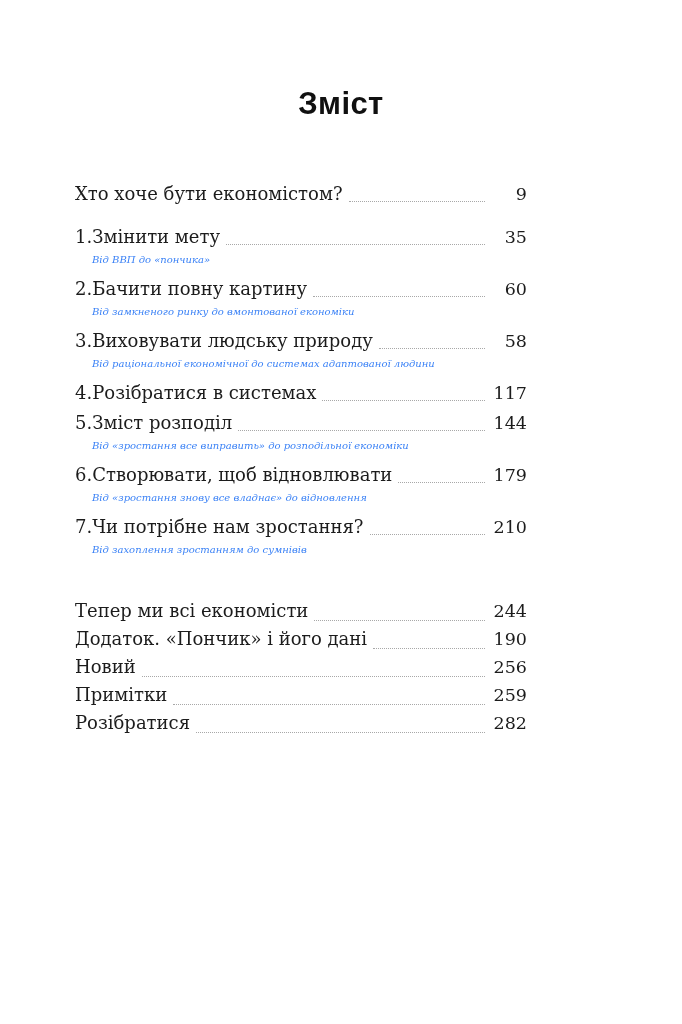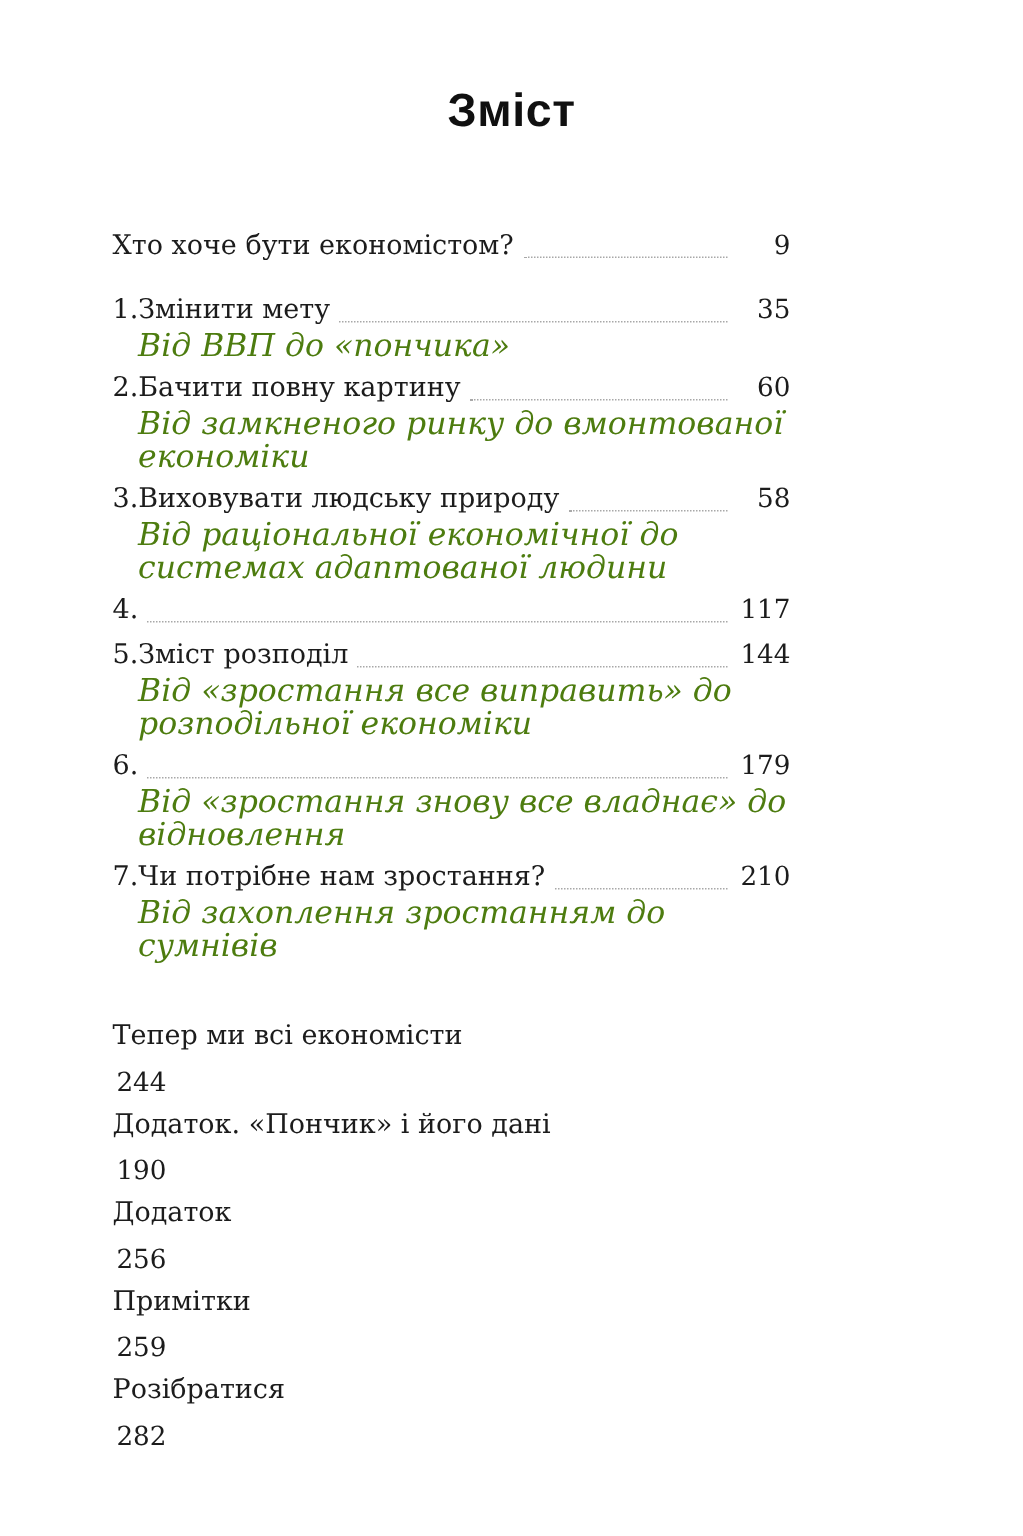--- a/index.html
+++ b/index.html
@@ -10,21 +10,21 @@
     color: #1c1c1c;
     overflow: hidden;
   }
   .page { width: 682px; height: 1024px; background: #ffffff; }
   .title {
     font-family: "Liberation Sans", "DejaVu Sans", sans-serif;
     font-weight: 700;
     font-size: 31px;
     letter-spacing: 0.4px;
     text-align: center;
-    padding-top: 56px;
+    padding-top: 86px;
     color: #101010;
   }
   .toc { width: 452px; margin: 60px 0 0 75px; }
   .row {
     display: flex;
     align-items: baseline;
     font-size: 18px;
     line-height: 24px;
     color: #1c1c1c;
   }
@@ -41,26 +41,26 @@
     min-width: 36px;
     text-align: right;
     font-size: 17.5px;
     font-variant-numeric: oldstyle-nums;
   }
   .intro-row { margin-bottom: 19px; }
   .chapter { margin-bottom: 6px; }
   .subtitle {
     margin-left: 17px;
     font-style: italic;
-    font-size: 21px;
+    font-size: 10px;
     line-height: 22px;
-    color: #4d7c0f;
+    color: #3b82f6;
   }
   .backmatter { margin-top: 36px; }
-  .backmatter .row { line-height: 27px; flex-direction: column; }
+  .backmatter .row { line-height: 27px; }
 </style>
 </head>
 <body>
 
 <div class="page">
 
   <h1 class="title">Зміст</h1>
 
   <div class="toc">
 
@@ -96,38 +96,40 @@
         <span>Виховувати людську природу</span>
         <span class="leader"></span>
         <span class="pg">58</span>
       </div>
       <div class="subtitle">Від раціональної економічної до системах адаптованої людини</div>
     </div>
 
     <div class="chapter">
       <div class="row">
         <span class="num">4.</span>
+        <span>Розібратися в системах</span>
         <span class="leader"></span>
         <span class="pg">117</span>
       </div>
     </div>
 
     <div class="chapter">
       <div class="row">
         <span class="num">5.</span>
         <span>Зміст розподіл</span>
         <span class="leader"></span>
         <span class="pg">144</span>
       </div>
       <div class="subtitle">Від «зростання все виправить» до розподільної економіки</div>
     </div>
 
     <div class="chapter">
       <div class="row">
         <span class="num">6.</span>
+        <span>Створювати, щоб відновлювати</span>
         <span class="leader"></span>
         <span class="pg">179</span>
       </div>
       <div class="subtitle">Від «зростання знову все владнає» до відновлення</div>
     </div>
 
     <div class="chapter">
       <div class="row">
         <span class="num">7.</span>
         <span>Чи потрібне нам зростання?</span>
@@ -142,21 +144,21 @@
         <span>Тепер ми всі економісти</span>
         <span class="leader"></span>
         <span class="pg">244</span>
       </div>
       <div class="row">
         <span>Додаток. «Пончик» і його дані</span>
         <span class="leader"></span>
         <span class="pg">190</span>
       </div>
       <div class="row">
-        <span>Додаток</span>
+        <span>Новий</span>
         <span class="leader"></span>
         <span class="pg">256</span>
       </div>
       <div class="row">
         <span>Примітки</span>
         <span class="leader"></span>
         <span class="pg">259</span>
       </div>
       <div class="row">
         <span>Розібратися</span>

